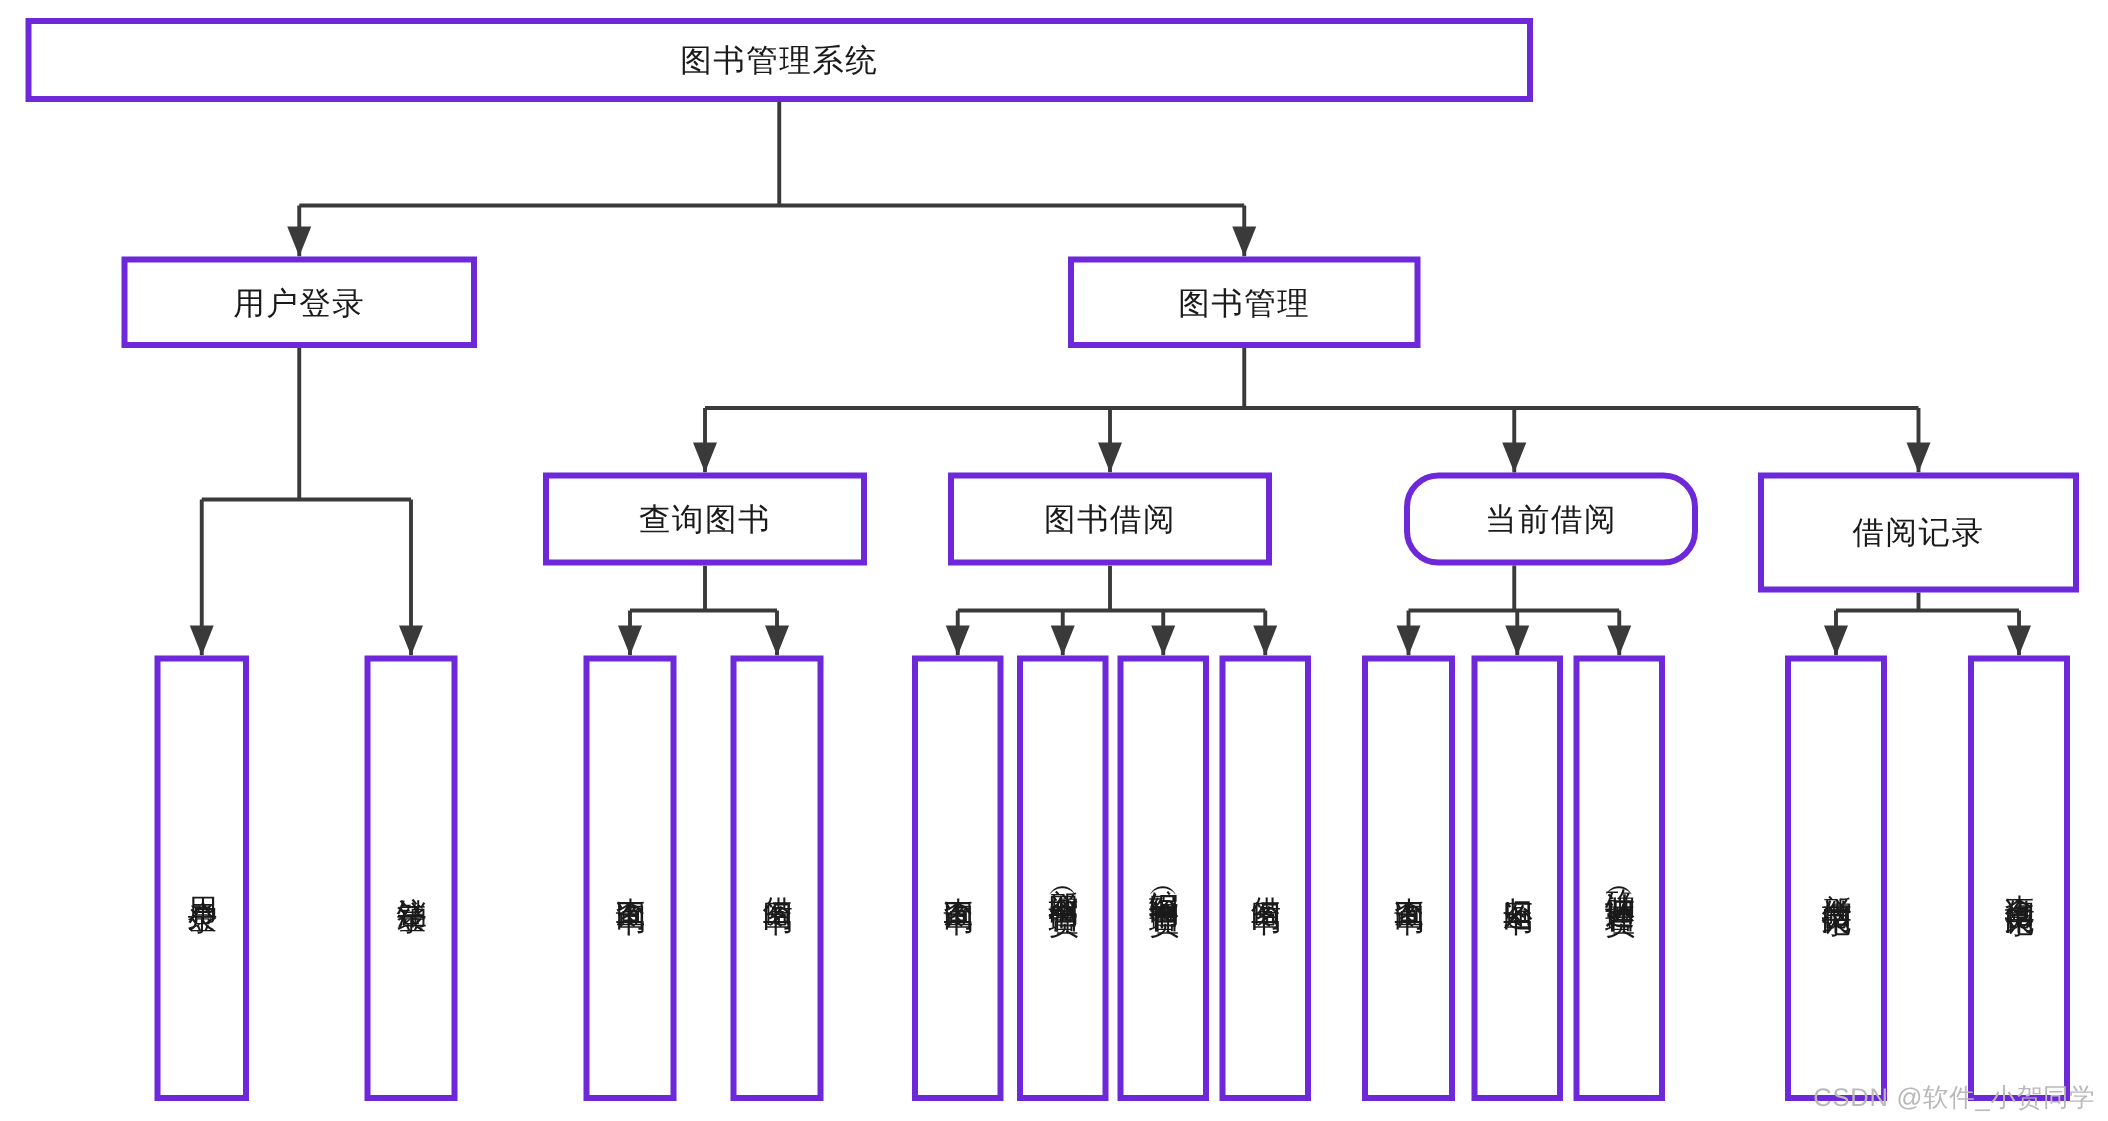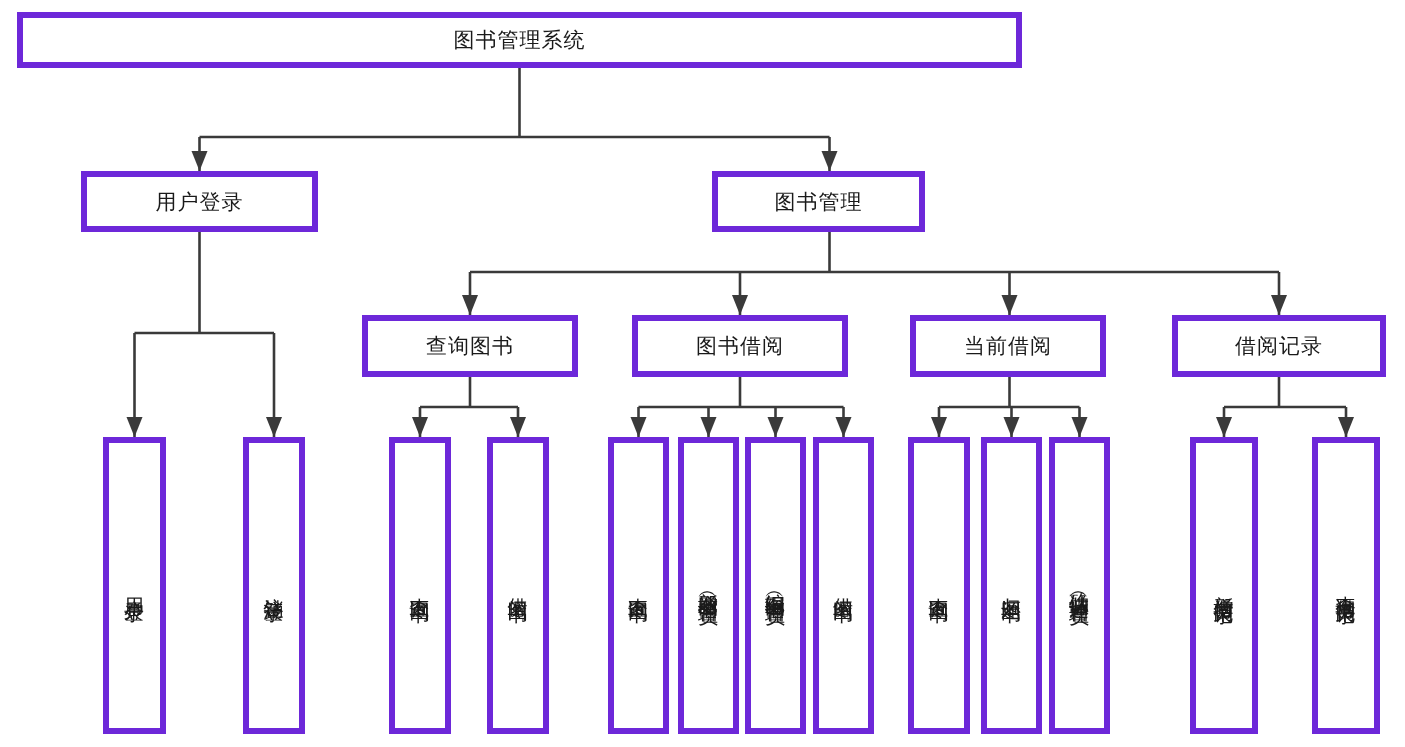--- a/index.html
+++ b/index.html
@@ -21,21 +21,21 @@
     position: absolute;
     left: 0;
     top: 0;
     width: 1405px;
     height: 747px;
     pointer-events: none;
   }
   .node {
     position: absolute;
     box-sizing: border-box;
-    border: 6px solid #6d28d9;
+    border: 4px solid #6d28d9;
     background: #ffffff;
     display: flex;
     align-items: center;
     justify-content: center;
     color: #1a1a1a;
   }
   .node.horiz {
     font-size: 21px;
     letter-spacing: 1px;
   }
@@ -125,33 +125,33 @@
       <line x1="1346" y1="407" x2="1346" y2="437" stroke="#3a3a3a" stroke-width="2.6"></line>
       <path d="M 1338 417 L 1354 417 L 1346 437 Z" fill="#3a3a3a"></path>
     </svg>
   <div id="nodes">
       <div class="node horiz root-node" style="left: 17px; top: 12px; width: 1005px; height: 56px;">
         <span class="hlabel">图书管理系统</span>
       </div>
       <div class="node horiz" style="left: 81px; top: 171px; width: 237px; height: 61px;">
         <span class="hlabel">用户登录</span>
       </div>
-      <div class="node horiz" style="left: 712px; top: 171px; width: 213px; height: 61px; text-align: right;">
+      <div class="node horiz" style="left: 712px; top: 171px; width: 235px; height: 61px; text-align: right;">
         <span class="hlabel">图书管理</span>
       </div>
       <div class="node horiz" style="left: 362px; top: 315px; width: 216px; height: 62px;">
         <span class="hlabel">查询图书</span>
       </div>
       <div class="node horiz" style="left: 632px; top: 315px; width: 216px; height: 62px; justify-content: center;">
         <span class="hlabel">图书借阅</span>
       </div>
-      <div class="node horiz" style="left: 910px; top: 315px; width: 196px; height: 62px;">
+      <div class="node horiz" style="left: 936px; top: 315px; width: 196px; height: 62px; border-radius: 23px;">
         <span class="hlabel">当前借阅</span>
       </div>
-      <div class="node horiz" style="left: 1172px; top: 315px; width: 214px; height: 62px;">
+      <div class="node horiz" style="left: 1172px; top: 315px; width: 214px; height: 80px;">
         <span class="hlabel">借阅记录</span>
       </div>
       <div class="node vert" style="left: 103px; top: 437px; width: 63px; height: 297px;">
         <span class="vlabel">用户登录</span>
       </div>
       <div class="node vert" style="left: 243px; top: 437px; width: 62px; height: 297px;">
         <span class="vlabel">注销登录</span>
       </div>
       <div class="node vert" style="left: 389px; top: 437px; width: 62px; height: 297px;">
         <span class="vlabel">查询图书</span>
@@ -180,13 +180,14 @@
       <div class="node vert" style="left: 1049px; top: 437px; width: 61px; height: 297px;">
         <span class="vlabel">确认归还（管理员）</span>
       </div>
       <div class="node vert" style="left: 1190px; top: 437px; width: 68px; height: 297px;">
         <span class="vlabel">新增借阅记录</span>
       </div>
       <div class="node vert" style="left: 1312px; top: 437px; width: 68px; height: 297px;">
         <span class="vlabel">查询借阅记录</span>
       </div>
     </div>
+  <div id="watermark">CSDN @软件_小贺同学</div>
 </div>
 
 </body></html>

